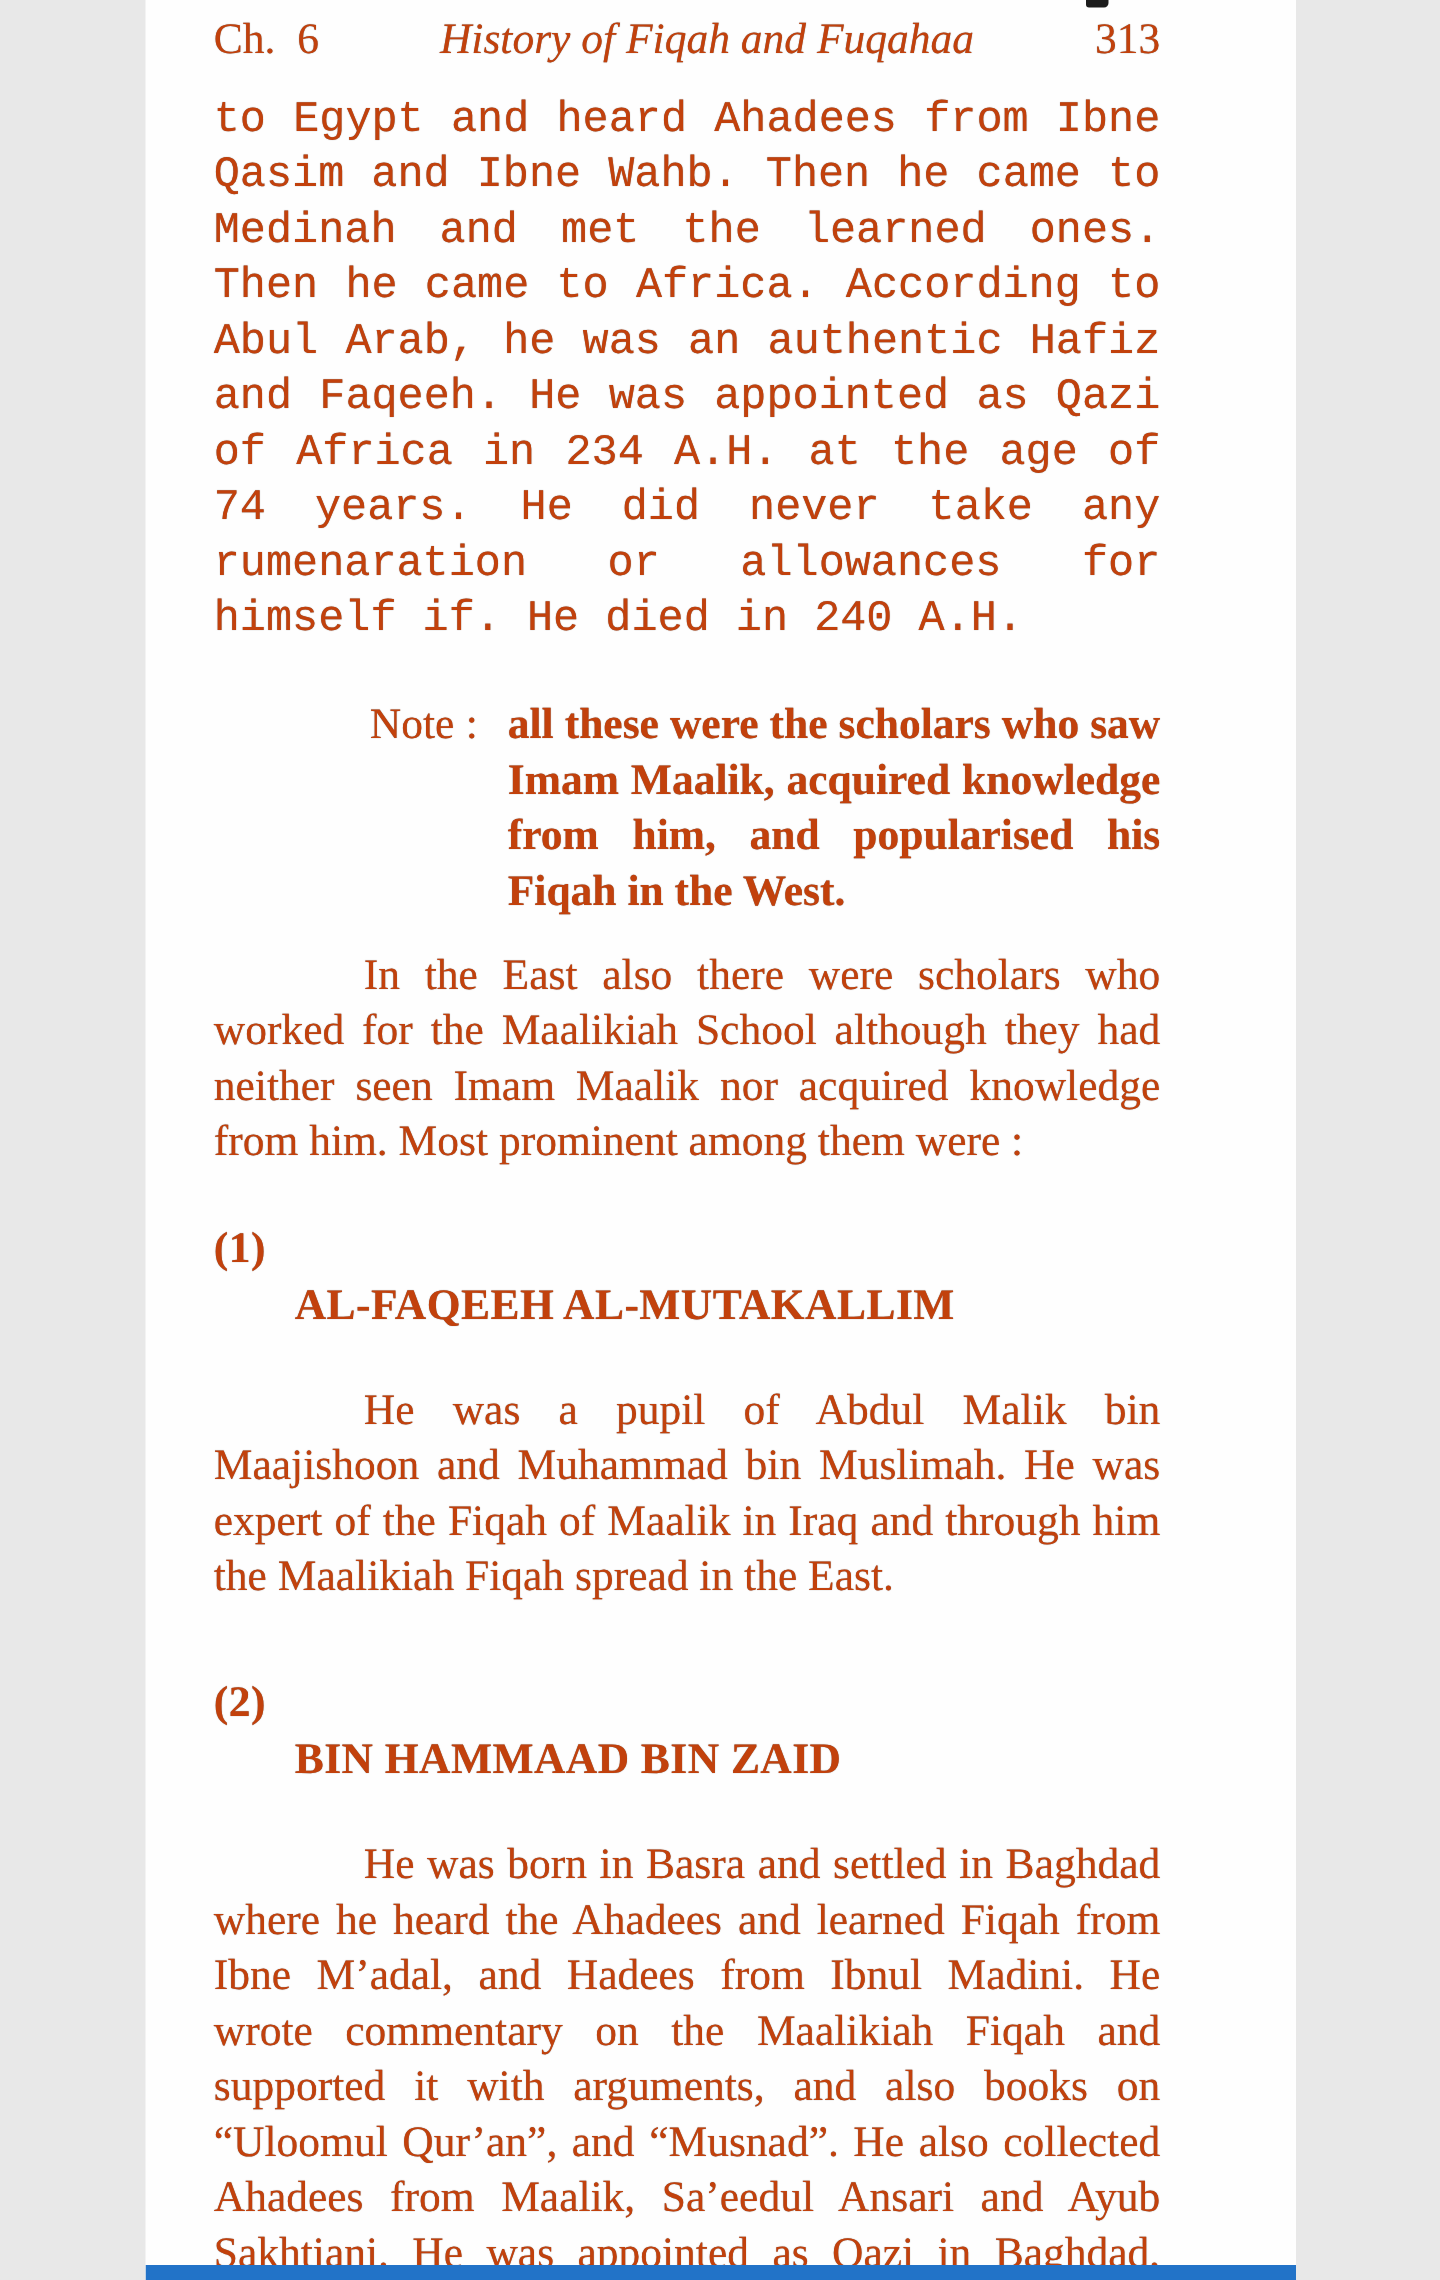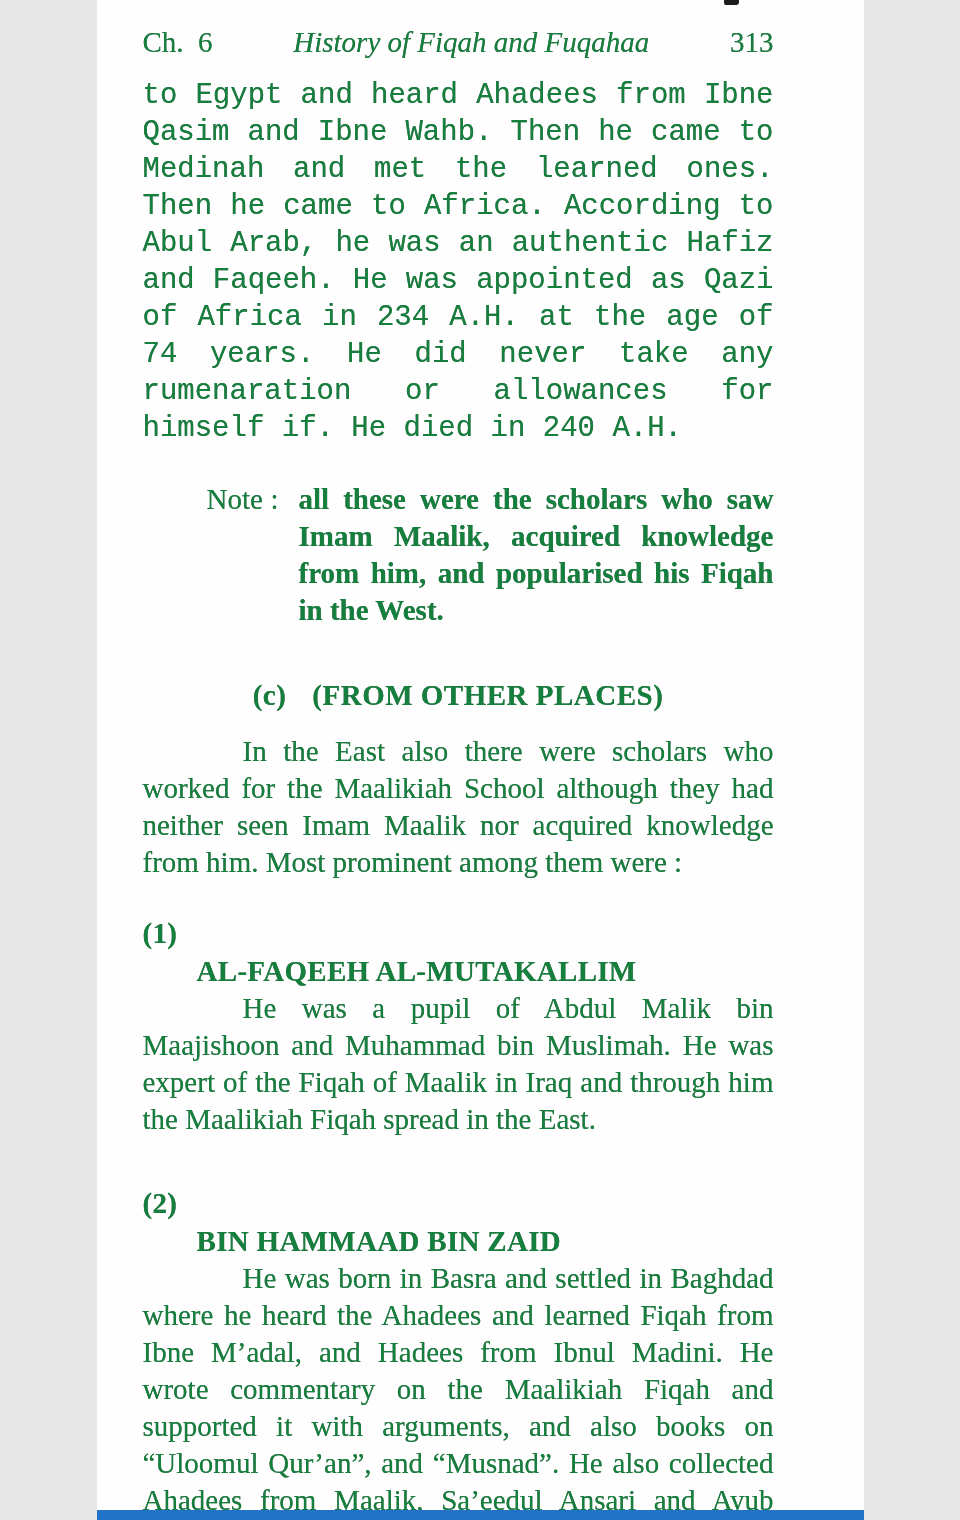--- a/index.html
+++ b/index.html
@@ -3,24 +3,24 @@
 <meta charset="utf-8">
 <style>
   html, body { margin: 0; padding: 0; background: #e8e8e8; }
   .page {
     position: relative;
     width: 767px;
     height: 1520px;
     margin: 0 auto;
     background: #fefefe;
     box-sizing: border-box;
-    padding: 24px 90px 0 46px;
+    padding: 8px 90px 0 46px;
     overflow: hidden;
     font-family: "Liberation Serif", "DejaVu Serif", serif;
-    color: #15803d;
+    color: #c2410c;
     text-shadow: 0 0 0.6px rgba(40,40,40,0.65);
   }
   .page-header {
     display: flex;
     align-items: baseline;
     font-size: 29px;
     line-height: 36px;
   }
   .chapter-label { white-space: pre; }
   .running-title { flex: 1; text-align: center; font-style: italic; }
@@ -28,21 +28,21 @@
   .para {
     font-size: 29px;
     line-height: 37px;
     text-align: justify;
     margin: 0;
   }
   .para-intro { margin-top: 17px; font-family: Liberation Mono, monospace; }
   .indent-first { text-indent: 100px; }
   .note-block {
     display: flex;
-    margin: 34px 0 0 64px;
+    margin: 34px 0 0 104px;
     font-size: 29px;
     line-height: 37px;
   }
   .note-label { width: 64px; flex: none; }
   .note-colon { width: 28px; flex: none; }
   .note-text { flex: 1; text-align: justify; font-weight: bold; }
   .section-heading {
     margin-top: 48px;
     text-align: center;
     font-size: 29px;
@@ -55,21 +55,21 @@
   .entry-heading {
     display: flex;
     margin-top: 33px;
     font-size: 29px;
     line-height: 38px;
     font-weight: bold;
     letter-spacing: 0.3px;
   }
   .entry-heading .entry-number { width: 54px; flex: none; }
   .entry-heading .entry-name { flex: 1; }
-  .para-body { }
+  .para-body { margin-top: 33px; }
   .entry2-heading { margin-top: 46px; }
   .scan-speck {
     position: absolute;
     top: 0; left: 627px;
     width: 15px; height: 5px;
     background: #1c1c1c;
     border-radius: 0 0 3px 2px;
   }
   .footer-bar {
     position: absolute;
@@ -91,23 +91,20 @@
   </header>
 
   <p class="para para-intro">to Egypt and heard Ahadees from Ibne Qasim and Ibne Wahb. Then he came to Medinah and met the learned ones. Then he came to Africa. According to Abul Arab, he was an authentic Hafiz and Faqeeh. He was appointed as Qazi of Africa in 234 A.H. at the age of 74 years. He did never take any rumenaration or allowances for himself if. He died in 240 A.H.</p>
 
   <div class="note-block">
     <span class="note-label">Note</span>
     <span class="note-colon">:</span>
     <span class="note-text">all these were the scholars who saw Imam Maalik, acquired knowledge from him, and popularised his Fiqah in the West.</span>
   </div>
 
-  <div class="section-heading">
-    <span class="section-marker">(c)</span><span>(FROM OTHER PLACES)</span>
-  </div>
 
   <p class="para para-east indent-first">In the East also there were scholars who worked for the Maalikiah School although they had neither seen Imam Maalik nor acquired knowledge from him. Most prominent among them were :</p>
 
   <div class="entry-heading">
     <span class="entry-number">(1)</span>
     <span class="entry-name"><br><span>AL-FAQEEH AL-MUTAKALLIM</span></span>
   </div>
 
   <p class="para para-body indent-first">He was a pupil of Abdul Malik bin Maajishoon and Muhammad bin Muslimah. He was expert of the Fiqah of Maalik in Iraq and through him the Maalikiah Fiqah spread in the East.</p>
 

